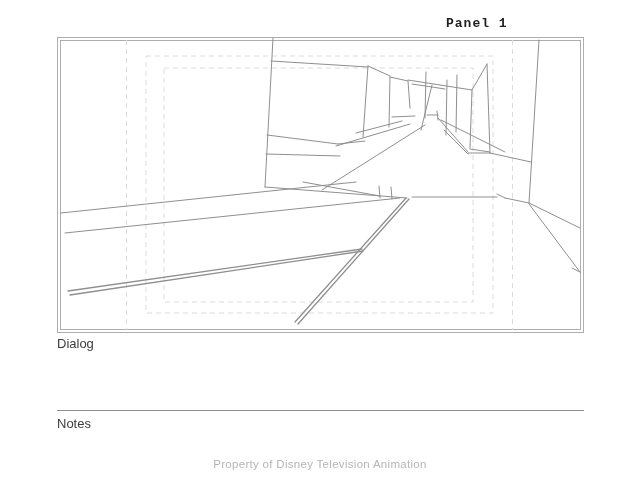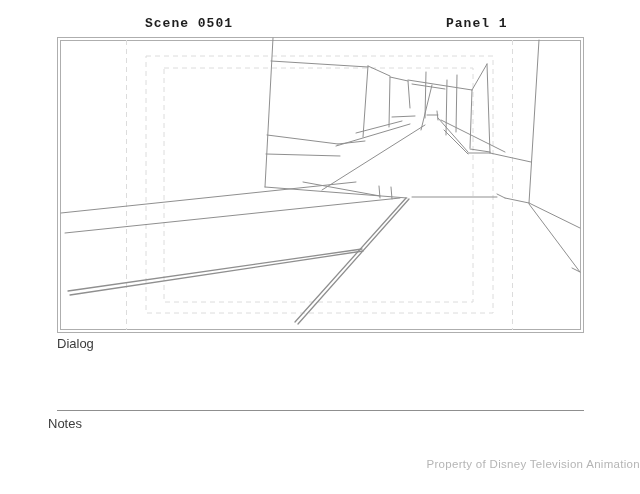--- a/index.html
+++ b/index.html
@@ -34,46 +34,45 @@
   }
   .hdr-scene { left: 145px; }
   .hdr-panel { left: 420px; padding-left: 26px; }
   .small-label {
     position: absolute;
     font-size: 13px;
     color: #3c3c3c;
     white-space: nowrap;
   }
   .dialog-label { left: 57px; top: 336px; }
-  .notes-label  { left: 48px; top: 416px; }
+  .notes-label  { left: 57px; top: 416px; }
   .notes-divider {
     position: absolute;
     left: 57px;
     top: 410px;
     width: 527px;
     height: 0;
     border-top: 1px solid #8f8f8f;
   }
   .footer-text {
     position: absolute;
     left: 0;
     top: 458px;
     width: 640px;
-    text-align: right;
+    text-align: center;
     font-size: 11.5px;
     color: #b5b5b5;
     letter-spacing: 0.3px;
   }
 </style>
 </head>
 <body>
 
 <div class="page">
 
-  <span class="hdr-label hdr-scene">Scene 0501</span>
 
   <span class="hdr-label hdr-panel">Panel 1</span>
 
   <svg class="sheet-svg" viewBox="0 0 640 494" xmlns="http://www.w3.org/2000/svg">
     <g>
         <rect x="57.5" y="37.5" width="526" height="295" fill="none" stroke="#aeaeae" stroke-width="1"></rect>
         <rect x="60.5" y="40.5" width="520" height="289" fill="none" stroke="#aeaeae" stroke-width="1"></rect>
       </g>
     <g>
         <line x1="126.5" y1="40" x2="126.5" y2="330" stroke="#dcdcdc" stroke-width="1" stroke-dasharray="5 4"></line>

